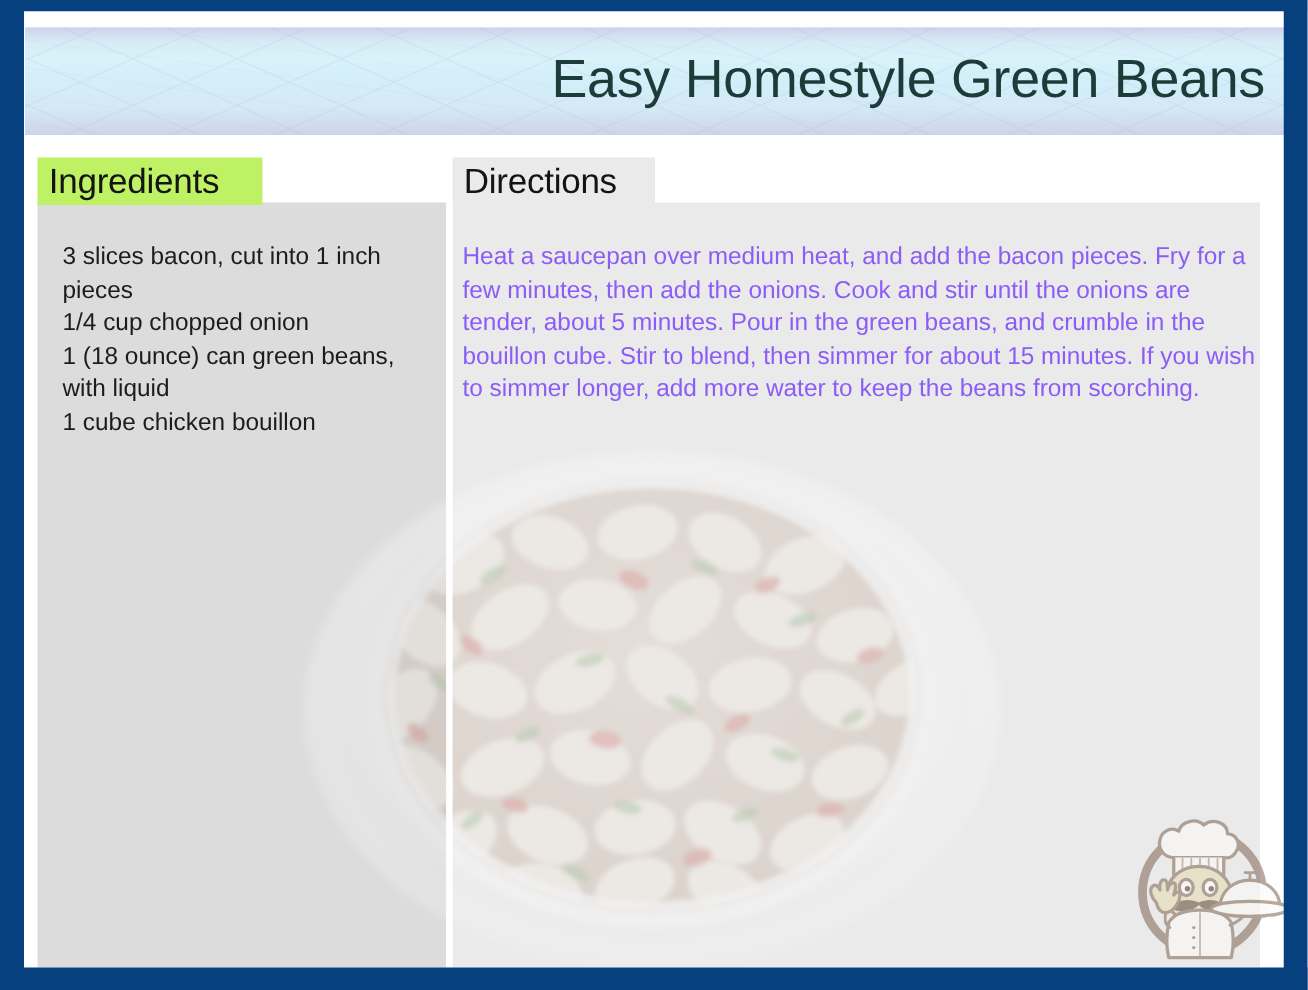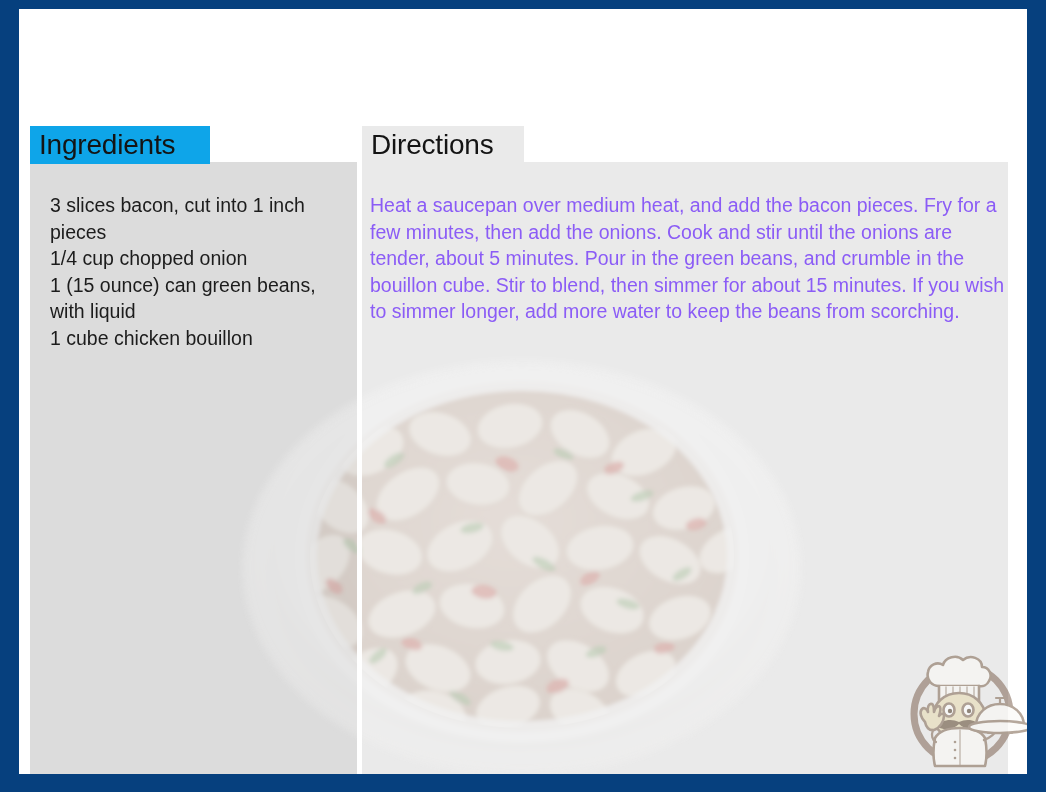--- a/index.html
+++ b/index.html
@@ -123,21 +123,21 @@
     display: flex;
     align-items: center;
     padding-left: 9px;
     box-sizing: border-box;
   }
   #tab-ingredients {
     left: 30px;
     top: 126px;
     width: 180px;
     height: 38px;
-    background: #0ea5e9;
+    background: #bef264;
   }
   #tab-directions {
     left: 362px;
     top: 126px;
     width: 162px;
     height: 38px;
     background: #eaeaea;
   }
   .section-tab .label {
     font-size: 28px;
@@ -203,20 +203,25 @@
     bottom: 18px;
     background: #ffffff;
     z-index: 15;
   }
 </style>
 </head>
 <body>
 
 <div id="slide">
 
+  <div id="title-banner">
+    <div class="tex"></div>
+    <div class="tex2"></div>
+    <div id="recipe-title">Easy Homestyle Green Beans</div>
+  </div>
 
   <div id="ingredients-panel"></div>
   <div id="directions-panel"></div>
   <div id="panel-gap"></div>
 
   <svg id="food-photo" viewBox="0 0 700 430">
     <defs>
       <radialGradient id="bowlGrad" cx="50%" cy="42%" r="62%">
         <stop offset="0%" stop-color="#ffffff"></stop>
         <stop offset="70%" stop-color="#fbfbfb"></stop>
@@ -354,21 +359,21 @@
     <span class="label">Ingredients</span>
   </div>
 
   <div class="section-tab" id="tab-directions">
     <span class="label">Directions</span>
   </div>
 
   <div id="ingredients-text">3 slices bacon, cut into 1 inch
 pieces
 1/4 cup chopped onion
-1 (15 ounce) can green beans,
+1 (18 ounce) can green beans,
 with liquid
 1 cube chicken bouillon</div>
 
   <div id="directions-text">Heat a saucepan over medium heat, and add the bacon pieces. Fry for a few minutes, then add the onions. Cook and stir until the onions are tender, about 5 minutes. Pour in the green beans, and crumble in the bouillon cube. Stir to blend, then simmer for about 15 minutes. If you wish to simmer longer, add more water to keep the beans from scorching.</div>
 
   <div class="frame-edge frame-top"></div>
   <div class="frame-edge frame-bottom"></div>
   <div class="frame-edge frame-left"></div>
   <div class="frame-edge frame-right"></div>
 

